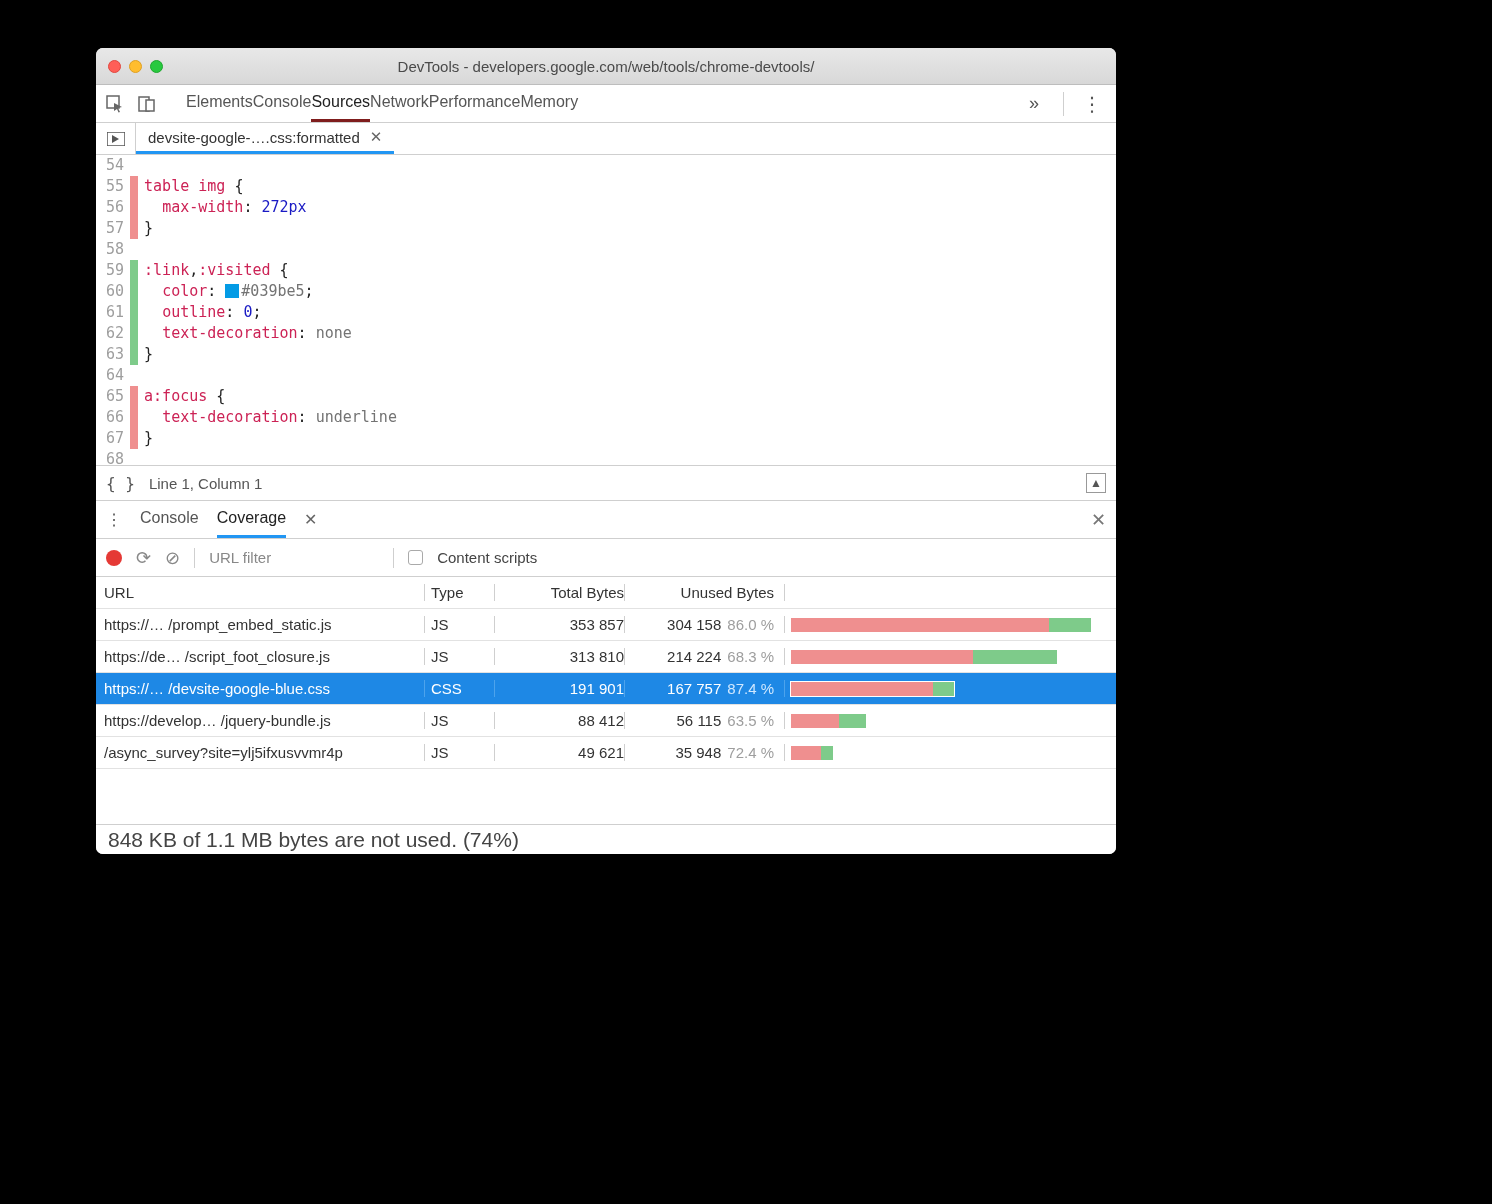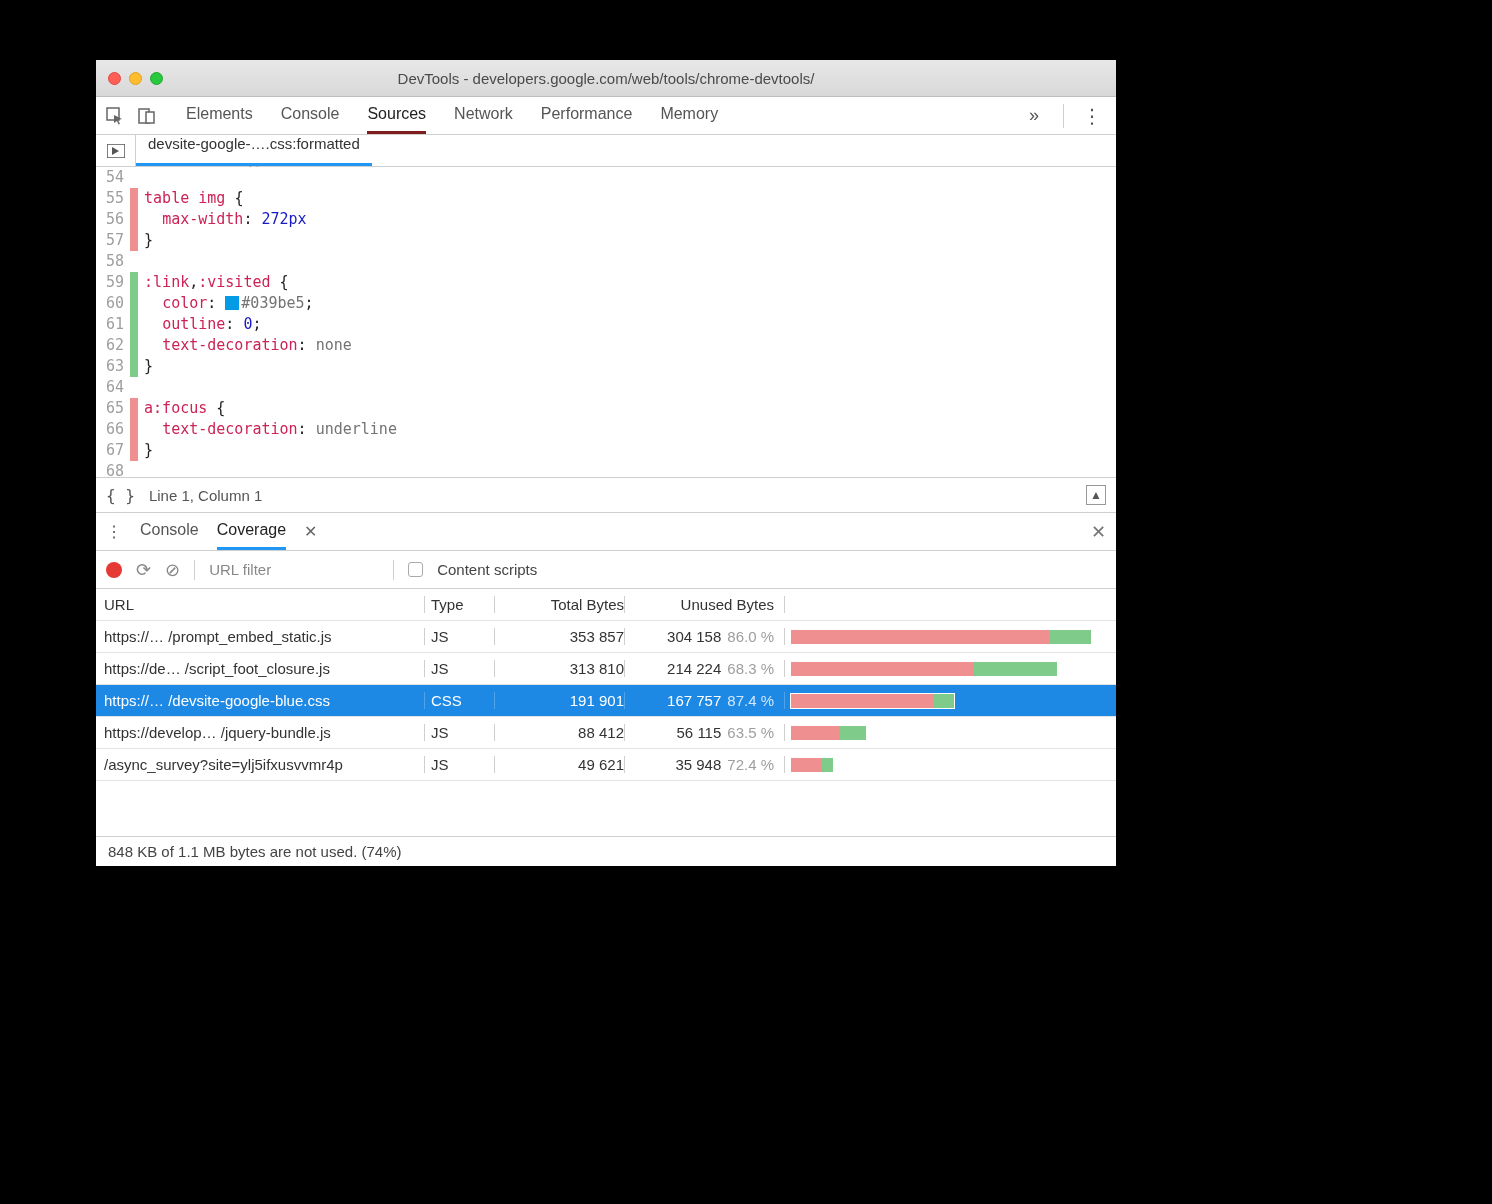--- a/index.html
+++ b/index.html
@@ -9,25 +9,25 @@
     font-family: -apple-system, "Helvetica Neue", Arial, sans-serif;
     font-size: 14px;
     color: #333;
     width: 1492px;
     height: 1204px;
     position: relative;
   }
   .window {
     position: absolute;
     left: 96px;
-    top: 60px;
+    top: 48px;
     width: 1020px;
     height: 806px;
     background: #fff;
-    border-radius: 0;
+    border-radius: 7px;
     box-shadow: 0 25px 60px rgba(0,0,0,0.5);
     overflow: hidden;
     display: flex;
     flex-direction: column;
   }
   
   .titlebar {
     height: 37px;
     background: linear-gradient(#e8e8e8,#d8d8d8);
     border-bottom: 1px solid #bdbdbd;
@@ -46,37 +46,36 @@
   }
   
   .toolbar {
     height:38px;
     border-bottom:1px solid #cfcfcf;
     display:flex; align-items:center;
     padding:0 8px;
     gap:4px;
   }
   .tb-icon { width:22px; height:22px; display:flex; align-items:center; justify-content:center; color:#666; margin-right:6px;}
-  .tabs { display:flex; gap:28px; margin-left:18px; font-size:16px; color:#555; }
+  .tabs { display:flex; margin-left:18px; font-size:16px; color:#555; }
   .tab { padding:8px 0; cursor:pointer; }
   .tab.active { color:#222; border-bottom:3px solid #7f1d1d; }
   .toolbar .spacer { flex:1; }
   .toolbar .chev  { color:#555; font-size:18px; padding:0 10px;}
   .toolbar .dots  { font-size:20px; color:#555; padding:0 6px 0 18px; border-left:1px solid #cfcfcf; margin-left:10px;}
   
   .filetabs {
     height:32px; border-bottom:1px solid #cfcfcf;
     display:flex; align-items:stretch;
   }
   .nav-icon { width:40px; display:flex; align-items:center; justify-content:center; border-right:1px solid #cfcfcf; }
   .filetab {
     display:flex; align-items:center; gap:10px;
     padding:0 12px; font-size:15px; color:#333;
     border-bottom:3px solid #2196f3;
-    flex-direction:column;
   }
   .filetab .close { color:#666; font-size:15px;}
   
   .editor {
     flex:0 0 310px;
     display:flex;
     font-family: Menlo, "DejaVu Sans Mono", monospace;
     font-size:15px;
     line-height:21px;
     overflow:hidden;
@@ -135,21 +134,21 @@
   .drow.sel-row { background:#1e88e5; color:#fff; }
   .drow.sel-row .pct { color:#d0e8ff; }
   .drow.sel-row .c-url, .drow.sel-row .c-type, .drow.sel-row .c-tot, .drow.sel-row .c-unu { border-right:1px solid #4da3ec; }
   .bar { height:14px; display:flex; }
   .bar .r { background:#ef8f8f; }
   .bar .g { background:#7ecb8a; }
   .drow.sel-row .bar { outline:1px solid #fff; }
   
   .covfoot {
     height:30px; border-top:1px solid #cfcfcf;
-    display:flex; align-items:center; padding-left:12px; color:#444; font-size:15px;
+    display:flex; align-items:center; padding-left:12px; color:#444; font-size:21px;
     background:#fff;
   }
   svg { display:block; }
 </style>
 </head>
 <body>
 
 <div class="window">
 
   <div class="titlebar">

